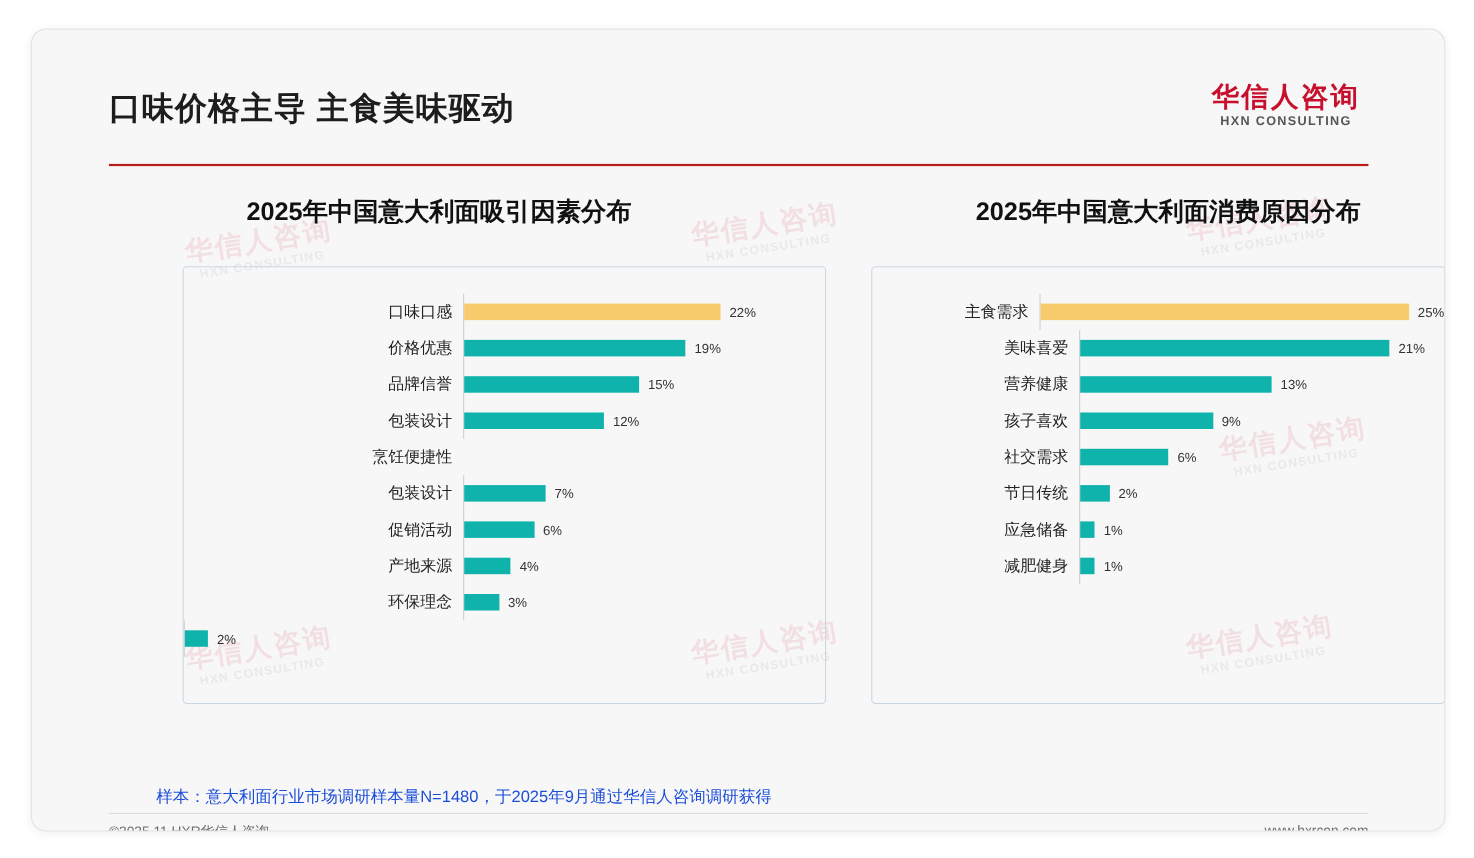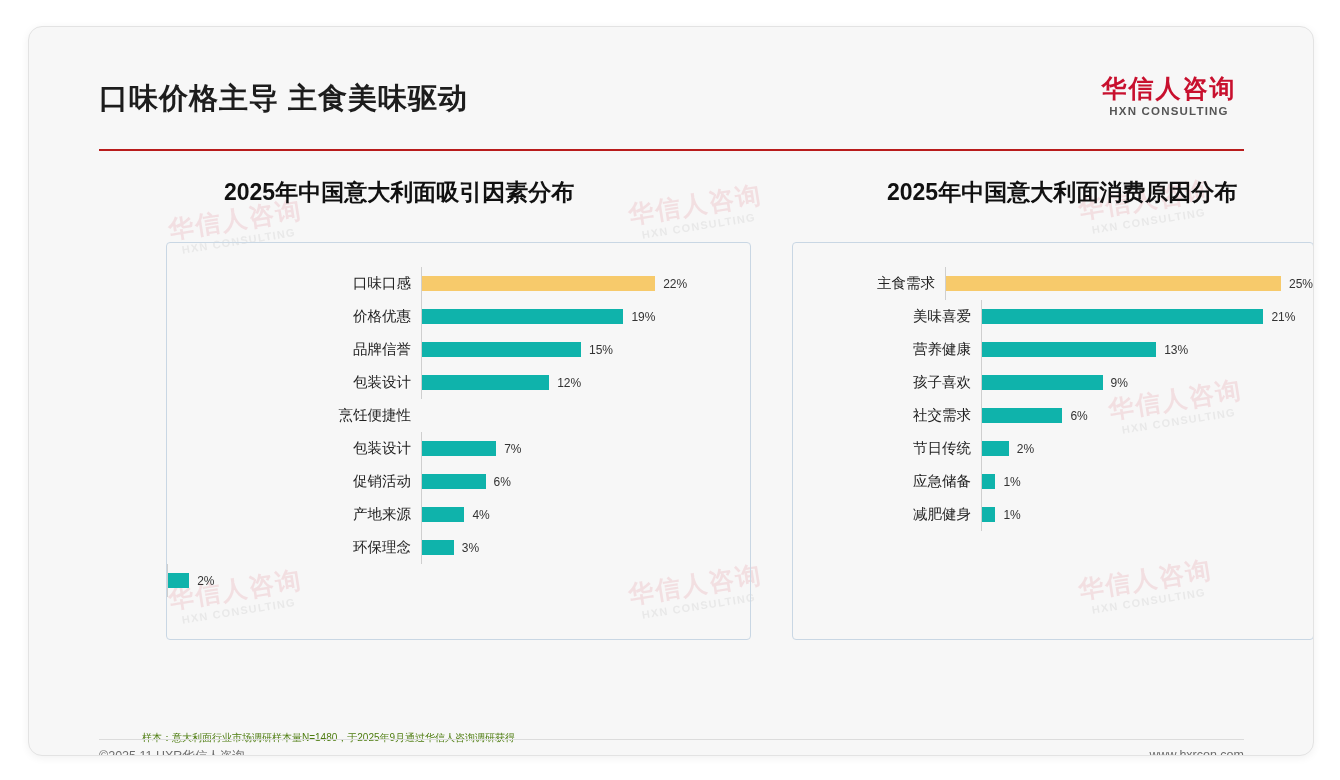--- a/index.html
+++ b/index.html
@@ -164,23 +164,23 @@
     color: #c9c9c9;
     letter-spacing: 1.2px;
     margin-top: 3px;
     white-space: nowrap;
   }
 
   
   .source-note {
     position: absolute;
     left: 113px;
-    top: 704px;
-    font-size: 10px;
-    color: #4d7c0f;
+    top: 688px;
+    font-size: 15px;
+    color: #1d4ed8;
     white-space: nowrap;
   }
   .footer-bar {
     position: absolute;
     left: 70px;
     top: 712px;
     width: 1145px;
     border-top: 1px solid #dcdcdc;
     padding-top: 8px;
     display: flex;

